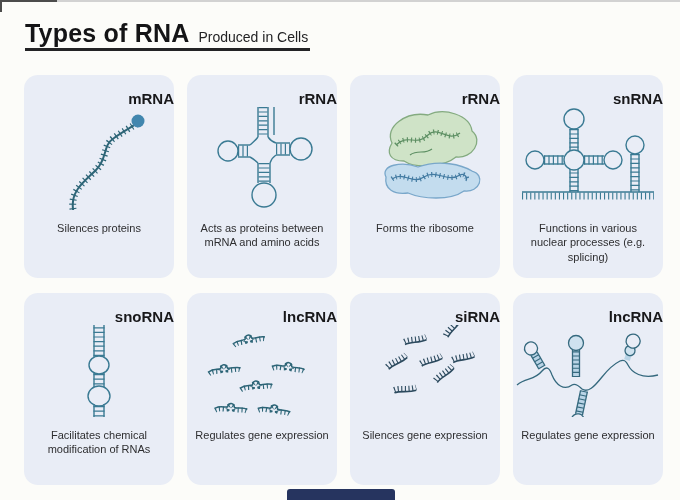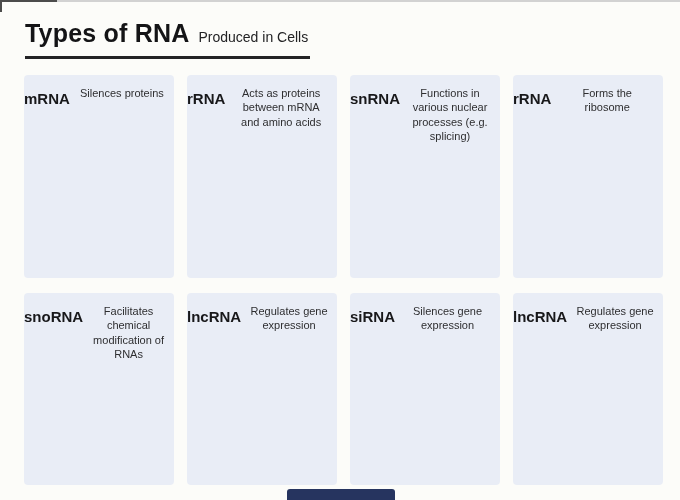--- a/index.html
+++ b/index.html
@@ -4,27 +4,27 @@
 <style>
   html,body{margin:0;padding:0}
   body{
     width:680px;height:500px;position:relative;overflow:hidden;
     background:#fcfcf9;font-family:"Liberation Sans",sans-serif;
   }
   .top-line{position:absolute;top:0;left:0;width:680px;height:2px;background:#d2d2d2}
   .top-line-dark{position:absolute;top:0;left:0;width:57px;height:2px;background:#4c4c4c}
   .left-edge-tick{position:absolute;top:0;left:0;width:2px;height:12px;background:#4c4c4c}
   .header{position:absolute;left:25px;top:19px;display:inline-block;
-    border-bottom:3px solid #232325;padding-bottom:8px;padding-right:2px;white-space:nowrap}
+    border-bottom:3px solid #232325;padding-right:2px;white-space:nowrap}
   .page-title{font-size:25px;font-weight:bold;color:#141416;letter-spacing:.2px}
   .page-subtitle{font-size:14px;color:#232325;margin-left:9px}
   .grid{position:absolute;left:24px;top:75px;display:grid;
     grid-template-columns:repeat(4,150px);grid-template-rows:203px 192px;
     column-gap:13px;row-gap:15px}
-  .card{background:#e9edf6;border-radius:4px;display:flex;flex-direction:row;align-items:flex-start}
+  .card{background:#e9edf6;border-radius:14px;display:flex;flex-direction:column;align-items:flex-end}
   .card-title{margin:15px 0 0;font-size:15px;font-weight:bold;color:#18181a}
   .art{flex:1;display:flex;align-items:center;justify-content:center;width:100%;overflow:hidden}
   .caption{height:46px;width:100%;box-sizing:border-box;padding:0 7px;
     font-size:11px;line-height:1.3;color:#2e2e30;text-align:center}
   .bottom-bar{position:absolute;left:287px;top:489px;width:108px;height:11px;
     background:#26345f;border-radius:3px 3px 0 0}
   svg{display:block}
 </style>
 </head>
 <body>
@@ -71,20 +71,36 @@
         <path d="M58,72 V92"></path>
           <path d="M70,72 V92"></path>
         <circle cx="64" cy="104" r="12"></circle>
         <path d="M50,54 C54,50 56,49 58,46"></path>
         <path d="M68,46 C70,49 73,51 76,52"></path>
         <path d="M50,66 C54,68 56,70 58,72"></path>
         <path d="M76,64 C73,66 71,69 70,72"></path>
       </svg>
     </div>
     <p class="caption">Acts as proteins between mRNA and amino acids</p>
+  </div>
+
+  <div class="card">
+    <h2 class="card-title">rRNA</h2>
+    <div class="art">
+      <svg width="135" height="115" viewBox="0 0 135 115">
+        <path d="M34,42 C26,26 48,10 70,14 C86,6 112,14 114,30 C126,40 114,58 98,56 C86,66 58,68 46,60 C32,60 28,52 34,42 Z" fill="#cfe3c7" stroke="#84ab80" stroke-width="1.3"></path>
+        <path d="M38,44 C50,32 58,46 70,34 C80,24 90,42 102,32" fill="none" stroke="#5d8f63" stroke-width="5" stroke-dasharray="1.1,3"></path>
+        <path d="M38,44 C50,32 58,46 70,34 C80,24 90,42 102,32" fill="none" stroke="#5d8f63" stroke-width="1.2"></path>
+        <path d="M52,54 C60,48 66,54 74,48" fill="none" stroke="#5d8f63" stroke-width="1.2"></path>
+        <path d="M28,76 C22,64 44,60 60,66 C82,58 104,64 114,70 C128,74 122,92 106,90 C92,100 64,98 50,92 C36,94 26,88 28,76 Z" fill="#c3dcee" stroke="#79a7ca" stroke-width="1.3"></path>
+        <path d="M34,78 C46,70 54,84 66,76 C78,68 90,82 102,74 C106,72 110,76 108,80" fill="none" stroke="#427aa1" stroke-width="5" stroke-dasharray="1.1,3"></path>
+        <path d="M34,78 C46,70 54,84 66,76 C78,68 90,82 102,74 C106,72 110,76 108,80" fill="none" stroke="#427aa1" stroke-width="1.2"></path>
+      </svg>
+    </div>
+    <p class="caption">Forms the ribosome</p>
   </div>
 
   <div class="card">
     <h2 class="card-title">snRNA</h2>
     <div class="art">
       <svg width="140" height="110" viewBox="0 0 140 110" fill="none" stroke="#3a7a93" stroke-width="1.4">
         <path d="M4,92 H136" stroke-width="7" stroke-dasharray="1.1,3"></path>
         <path d="M4,88 H136" stroke-width="1.6"></path>
         <path d="M56,25 V48" stroke-width="9" stroke-dasharray="1.2,3.2"></path>
         <path d="M52,25 V48"></path>
@@ -105,36 +121,20 @@
         <path d="M117,50 V88" stroke-width="9" stroke-dasharray="1.2,3.2"></path>
         <path d="M113,50 V88"></path>
           <path d="M121,50 V88"></path>
         <circle cx="117" cy="41" r="9" fill="#e9edf6"></circle>
       </svg>
     </div>
     <p class="caption">Functions in various nuclear processes (e.g. splicing)</p>
   </div>
 
   <div class="card">
-    <h2 class="card-title">rRNA</h2>
-    <div class="art">
-      <svg width="135" height="115" viewBox="0 0 135 115">
-        <path d="M34,42 C26,26 48,10 70,14 C86,6 112,14 114,30 C126,40 114,58 98,56 C86,66 58,68 46,60 C32,60 28,52 34,42 Z" fill="#cfe3c7" stroke="#84ab80" stroke-width="1.3"></path>
-        <path d="M38,44 C50,32 58,46 70,34 C80,24 90,42 102,32" fill="none" stroke="#5d8f63" stroke-width="5" stroke-dasharray="1.1,3"></path>
-        <path d="M38,44 C50,32 58,46 70,34 C80,24 90,42 102,32" fill="none" stroke="#5d8f63" stroke-width="1.2"></path>
-        <path d="M52,54 C60,48 66,54 74,48" fill="none" stroke="#5d8f63" stroke-width="1.2"></path>
-        <path d="M28,76 C22,64 44,60 60,66 C82,58 104,64 114,70 C128,74 122,92 106,90 C92,100 64,98 50,92 C36,94 26,88 28,76 Z" fill="#c3dcee" stroke="#79a7ca" stroke-width="1.3"></path>
-        <path d="M34,78 C46,70 54,84 66,76 C78,68 90,82 102,74 C106,72 110,76 108,80" fill="none" stroke="#427aa1" stroke-width="5" stroke-dasharray="1.1,3"></path>
-        <path d="M34,78 C46,70 54,84 66,76 C78,68 90,82 102,74 C106,72 110,76 108,80" fill="none" stroke="#427aa1" stroke-width="1.2"></path>
-      </svg>
-    </div>
-    <p class="caption">Forms the ribosome</p>
-  </div>
-
-  <div class="card">
     <h2 class="card-title">snoRNA</h2>
     <div class="art">
       <svg width="70" height="150" viewBox="0 0 70 150" fill="none" stroke="#3a7a93" stroke-width="1.4">
         <circle cx="35" cy="13" r="9"></circle>
         <path d="M35,22 V60" stroke-width="11" stroke-dasharray="1.2,3.4"></path>
         <path d="M30,22 V62"></path>
           <path d="M40,22 V62"></path>
         <ellipse cx="35" cy="69" rx="10" ry="9" fill="#e9edf6"></ellipse>
         <path d="M35,78 V92" stroke-width="11" stroke-dasharray="1.2,3.4"></path>
         <path d="M30,76 V92"></path>

